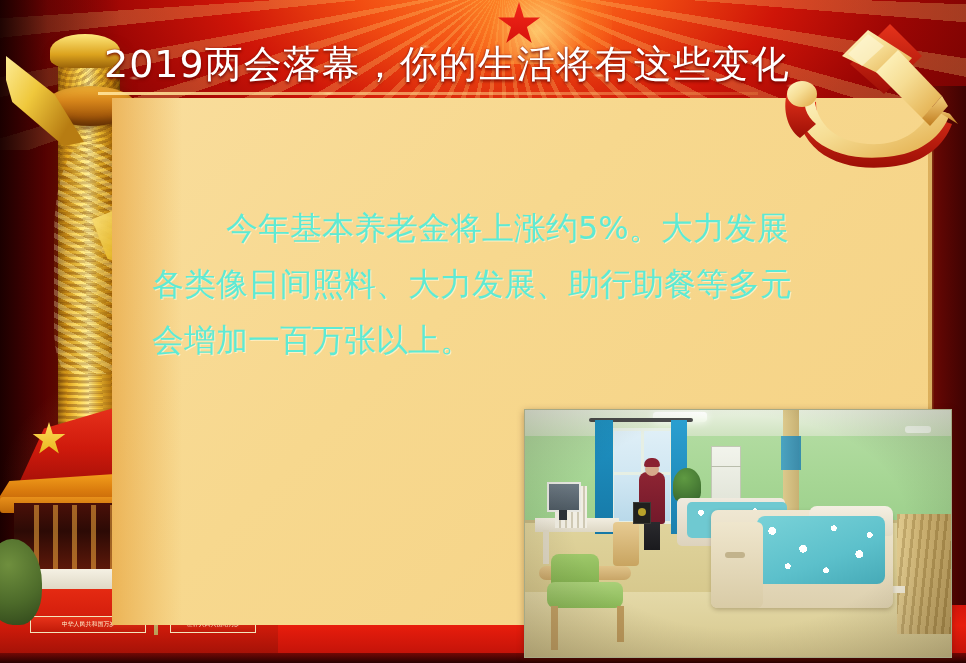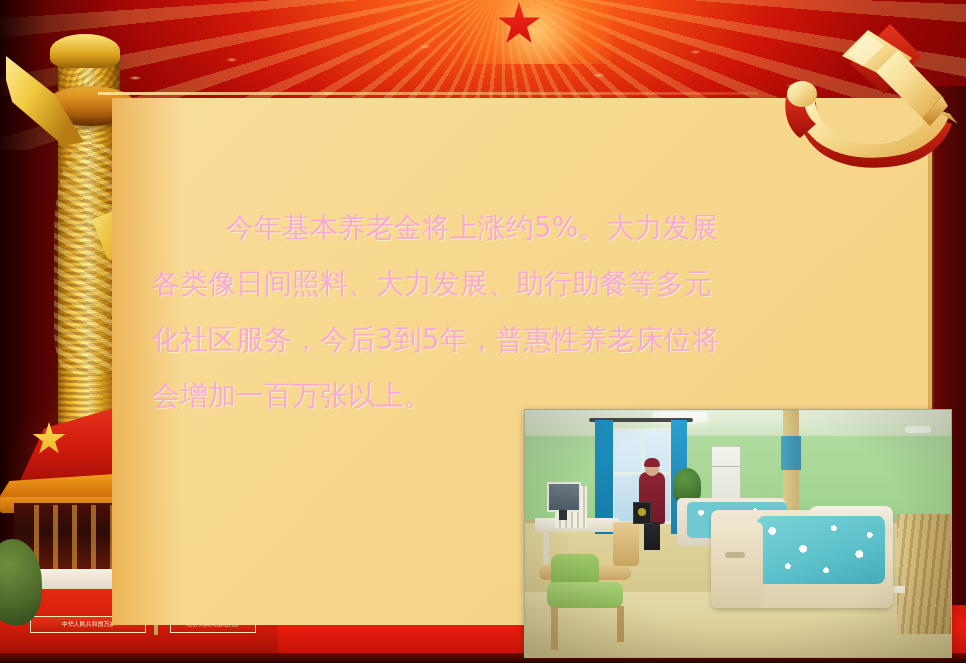--- a/index.html
+++ b/index.html
@@ -235,23 +235,23 @@
     position: absolute; left: 160px; top: 124px;
     font-size: 42px; line-height: 1.15;
     color: #12126e;
     font-family: "DejaVu Sans", "Liberation Sans", sans-serif;
     text-shadow: 1px 1px 0 rgba(255,248,215,.75);
   }
   .body-text {
     position: absolute; left: 152px; top: 200px; width: 780px;
   }
   .body-line {
-    font-size: 28px;
+    font-size: 32px;
     line-height: 56px;
-    color: #f9a8d4;
+    color: #5eead4;
     white-space: nowrap;
     font-family: "DejaVu Sans", "Liberation Sans", sans-serif;
     text-shadow: 1px 1px 0 rgba(255,250,220,.7);
   }
   .body-line.indent { text-indent: 74px; }
 
   
   .photo {
     position: absolute; left: 524px; top: 409px;
     width: 428px; height: 249px;
@@ -447,27 +447,27 @@
 
       <path d="M70 50 L96 24 L140 52 L120 74 Z" fill="url(#gold)"></path>
 
       <path d="M104 66 L126 44 L170 90 L150 112 Z" fill="url(#gold)"></path>
       <path d="M150 112 L170 90 L176 100 L158 120 Z" fill="url(#goldDeep)"></path>
 
       <path d="M76 48 L96 28 L112 40 L90 60 Z" fill="#fffbe0" opacity=".55"></path>
     </svg>
   </div>
 
+  <div class="title">2019两会落幕，你的生活将有这些变化</div>
   <div class="title-rule"></div>
 
 
   <div class="body-text">
     <div class="body-line indent">今年基本养老金将上涨约5%。大力发展</div>
     <div class="body-line">各类像日间照料、大力发展、助行助餐等多元</div>
-    <div class="body-line">化社区服务，今后3到5年，普惠性养老床位将</div>
     <div class="body-line">会增加一百万张以上。</div>
   </div>
 
   <div class="photo">
     <div class="ph ph-wall-upper"></div>
     <div class="ph ph-wall-lower"></div>
     <div class="ph ph-wainscot-line"></div>
     <div class="ph ph-floor"></div>
     <div class="ph ph-ceiling"></div>
     <div class="ph ph-light"></div>

